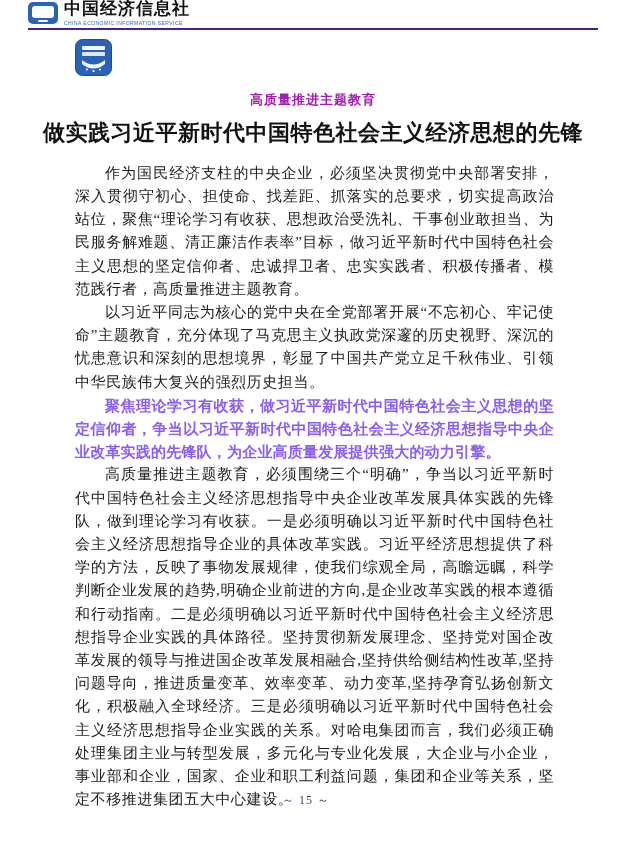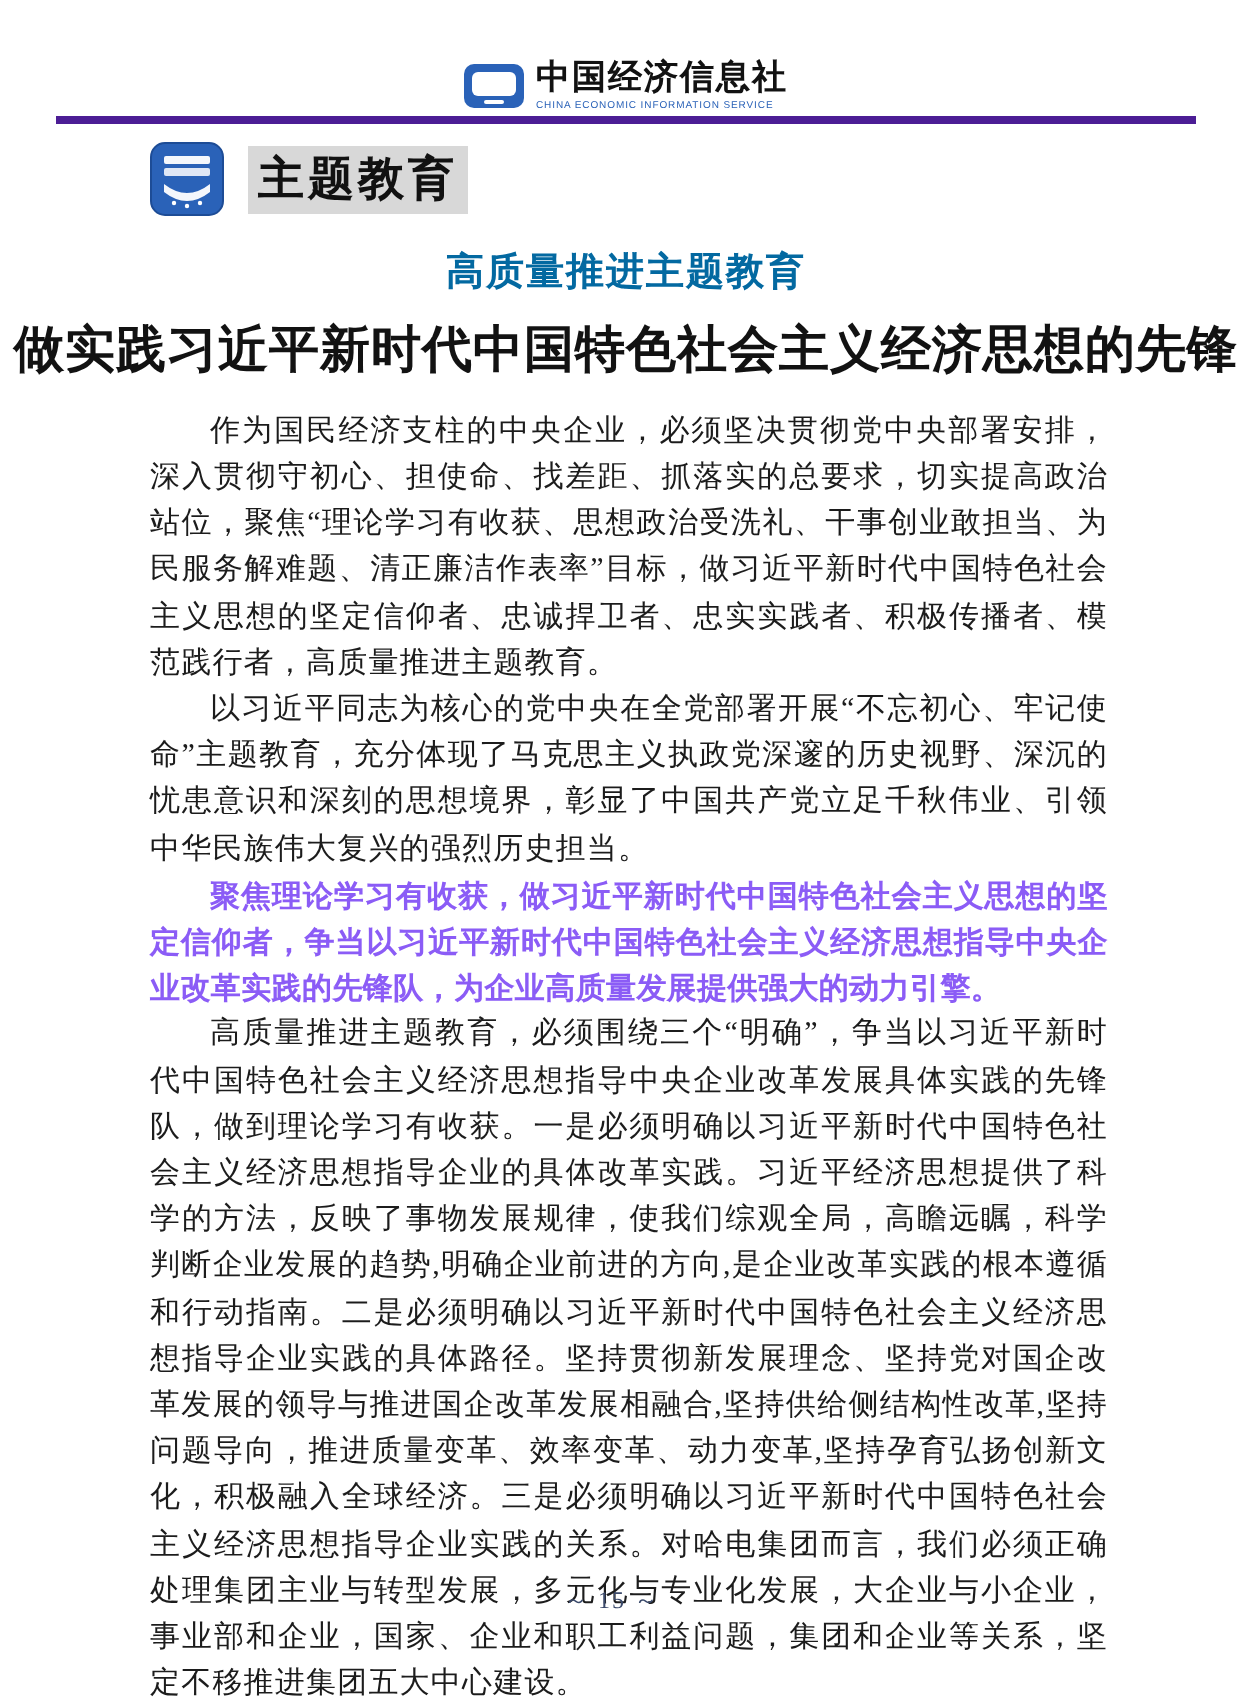--- a/index.html
+++ b/index.html
@@ -9,24 +9,23 @@
     position: relative;
     width: 626px;
     height: 853px;
     margin: 0 auto;
     background: #ffffff;
     overflow: hidden;
   }
   
   .header {
     margin: 0 28px;
-    padding-top: 30px;
-    border-bottom: 4px solid #4c1d95;
+    border-bottom: 2px solid #4c1d95;
     display: flex;
-    justify-content: center;
+    justify-content: flex-start;
     align-items: flex-end;
     padding-bottom: 2px;
   }
   .logo { display: flex; align-items: center; gap: 6px; }
   .logo-icon {
     width: 30px; height: 22px;
     background: #2a62b8;
     border-radius: 5px;
     position: relative;
     flex: 0 0 auto;
@@ -80,30 +79,30 @@
     background: #d8d8d8;
     padding: 1px 5px 2px 5px;
     letter-spacing: 2px;
   }
   
   .title {
     margin-top: 13px;
     text-align: center;
     font-family: "Liberation Sans", "DejaVu Sans", sans-serif;
     font-weight: bold;
-    font-size: 19px;
-    color: #0369a1;
+    font-size: 13px;
+    color: #a21caf;
     letter-spacing: 1px;
   }
   .subtitle {
     margin-top: 9px;
     text-align: center;
     font-family: "Liberation Sans", "DejaVu Sans", sans-serif;
     font-weight: bold;
-    font-size: 25px;
+    font-size: 22px;
     color: #121212;
     letter-spacing: 0.5px;
   }
   .byline {
     margin-top: 8px;
     text-align: center;
     font-size: 14.5px;
     color: #222222;
     letter-spacing: 1px;
   }
@@ -156,21 +155,20 @@
   <div class="badge-row">
     <svg class="badge-icon" viewBox="0 0 37 37" xmlns="http://www.w3.org/2000/svg" aria-hidden="true">
       <rect x="0.5" y="0.5" width="36" height="36" rx="7" fill="#2a62b8" stroke="#1d4c96"></rect>
       <rect x="7" y="7" width="23" height="4" rx="1" fill="#ffffff" opacity="0.95"></rect>
       <rect x="7" y="13" width="23" height="4" rx="1" fill="#ffffff" opacity="0.85"></rect>
       <path d="M7 21 q11.5 9 23 0 l0 4 q-11.5 9 -23 0 z" fill="#ffffff" opacity="0.95"></path>
       <circle cx="12" cy="30.5" r="1.1" fill="#ffffff"></circle>
       <circle cx="18.5" cy="32" r="1.1" fill="#ffffff"></circle>
       <circle cx="25" cy="30.5" r="1.1" fill="#ffffff"></circle>
     </svg>
-    <span class="badge-label">主题教育</span>
   </div>
 
   <div class="title">高质量推进主题教育</div>
   <div class="subtitle">做实践习近平新时代中国特色社会主义经济思想的先锋</div>
 
   <div class="body-text">
     <p>作为国民经济支柱的中央企业，必须坚决贯彻党中央部署安排，深入贯彻守初心、担使命、找差距、抓落实的总要求，切实提高政治站位，聚焦“理论学习有收获、思想政治受洗礼、干事创业敢担当、为民服务解难题、清正廉洁作表率”目标，做习近平新时代中国特色社会主义思想的坚定信仰者、忠诚捍卫者、忠实实践者、积极传播者、模范践行者，高质量推进主题教育。</p>
     <p>以习近平同志为核心的党中央在全党部署开展“不忘初心、牢记使命”主题教育，充分体现了马克思主义执政党深邃的历史视野、深沉的忧患意识和深刻的思想境界，彰显了中国共产党立足千秋伟业、引领中华民族伟大复兴的强烈历史担当。</p>
     <p class="emphasis">聚焦理论学习有收获，做习近平新时代中国特色社会主义思想的坚定信仰者，争当以习近平新时代中国特色社会主义经济思想指导中央企业改革实践的先锋队，为企业高质量发展提供强大的动力引擎。</p>
     <p>高质量推进主题教育，必须围绕三个“明确”，争当以习近平新时代中国特色社会主义经济思想指导中央企业改革发展具体实践的先锋队，做到理论学习有收获。一是必须明确以习近平新时代中国特色社会主义经济思想指导企业的具体改革实践。习近平经济思想提供了科学的方法，反映了事物发展规律，使我们综观全局，高瞻远瞩，科学判断企业发展的趋势,明确企业前进的方向,是企业改革实践的根本遵循和行动指南。二是必须明确以习近平新时代中国特色社会主义经济思想指导企业实践的具体路径。坚持贯彻新发展理念、坚持党对国企改革发展的领导与推进国企改革发展相融合,坚持供给侧结构性改革,坚持问题导向，推进质量变革、效率变革、动力变革,坚持孕育弘扬创新文化，积极融入全球经济。三是必须明确以习近平新时代中国特色社会主义经济思想指导企业实践的关系。对哈电集团而言，我们必须正确处理集团主业与转型发展，多元化与专业化发展，大企业与小企业，事业部和企业，国家、企业和职工利益问题，集团和企业等关系，坚定不移推进集团五大中心建设。</p>

